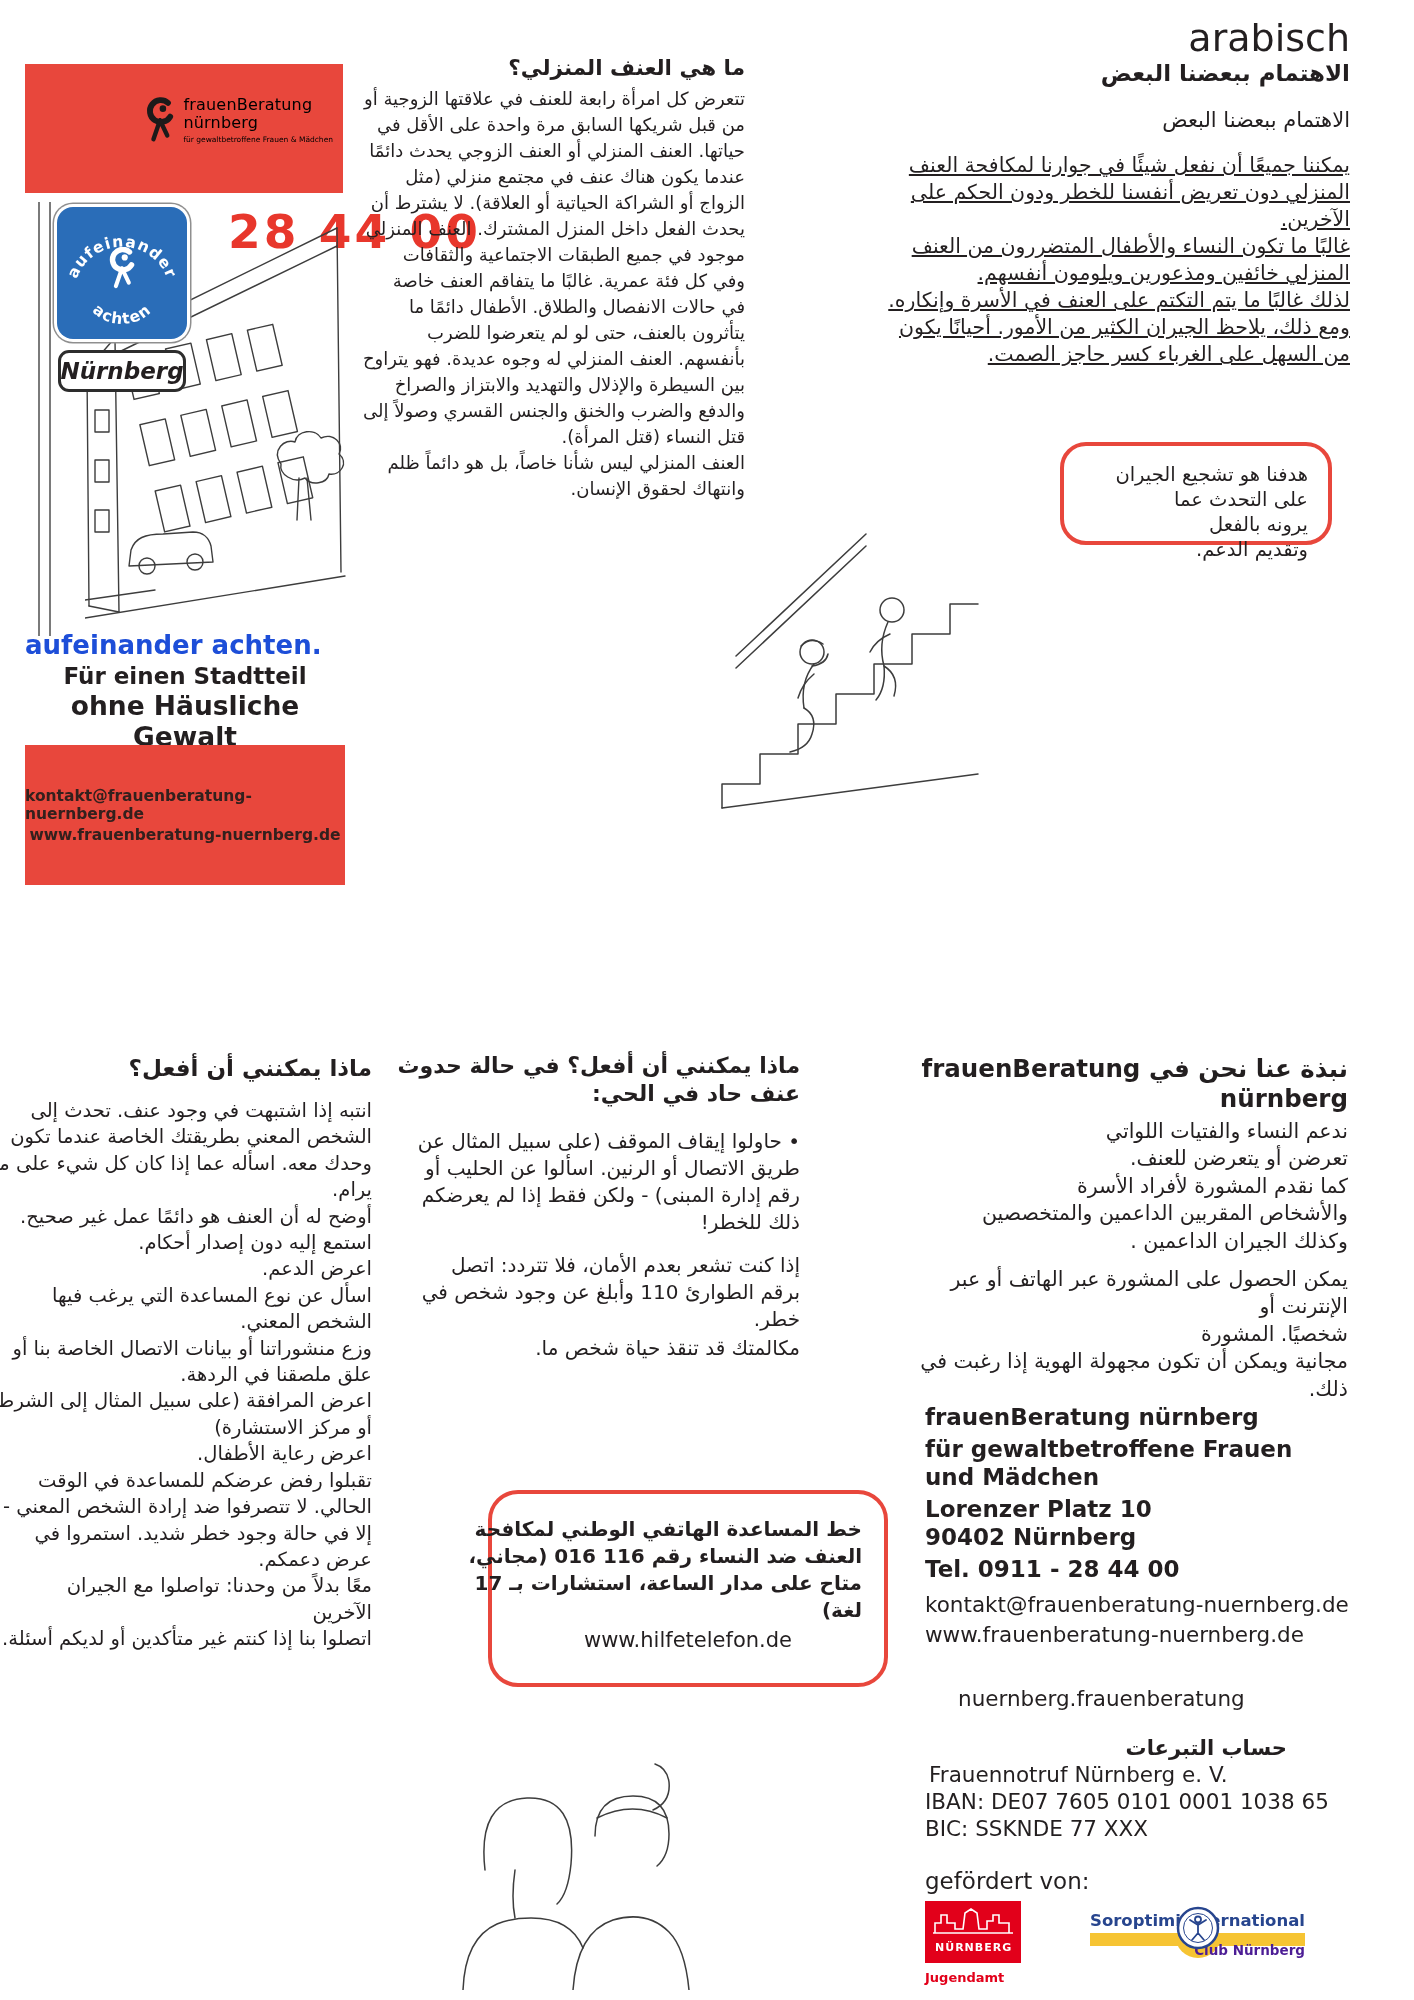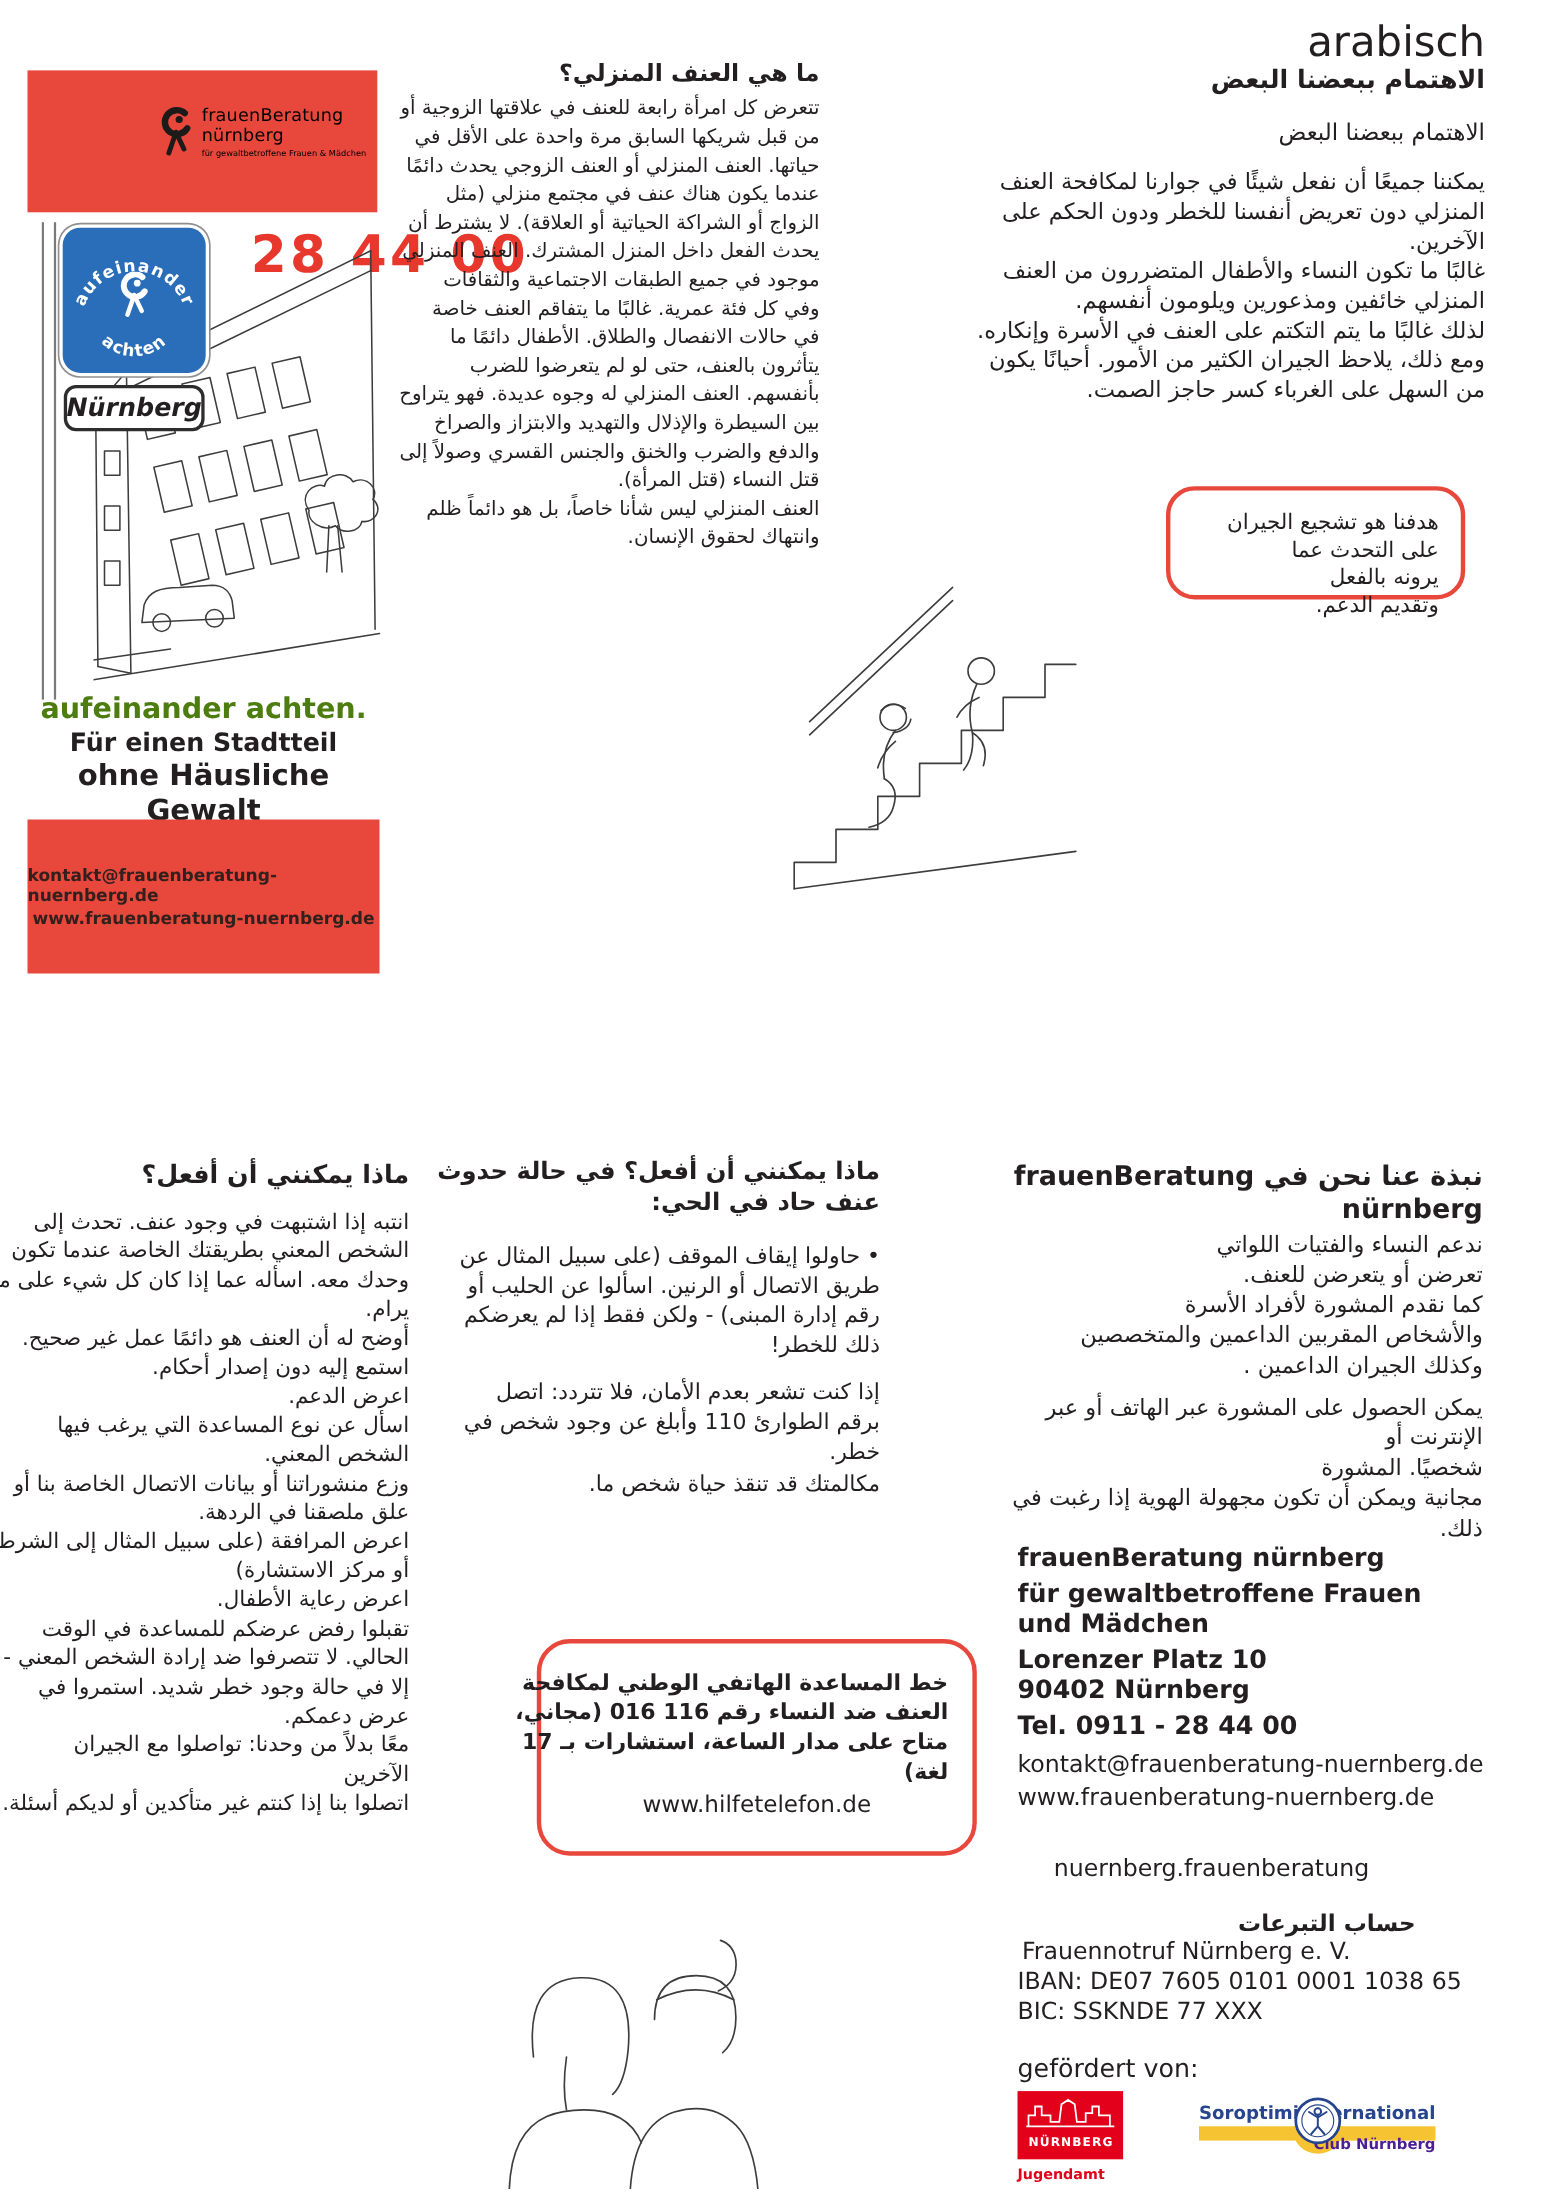--- a/index.html
+++ b/index.html
@@ -13,31 +13,31 @@
   .logo-row{position:absolute;right:10px;top:32px;display:flex;gap:7px;color:#000000;}
   .logo-glyph{color:#1d1a1a;}
   .logo-name{font-size:16px;line-height:18px;letter-spacing:.2px;}
   .logo-tagline{font-size:7.5px;margin-top:3px;white-space:nowrap;}
   .phone-big{left:228px;top:204px;font-size:47px;font-weight:800;letter-spacing:3px;color:#e8372c;white-space:nowrap;}
   .pole{left:38px;top:202px;width:9px;height:434px;background:#fff;border-left:2.5px solid #7a7a7a;border-right:2.5px solid #7a7a7a;}
   .sign-blue{left:57px;top:207px;width:130px;height:132px;background:#2a6db8;border-radius:16px;
              box-shadow:0 0 0 3px #fff,0 0 0 4.5px #8f8f8f;}
   .sign-city{left:58px;top:350px;width:128px;height:42px;background:#fff;border:3px solid #2d2d2d;border-radius:11px;
              display:flex;align-items:center;justify-content:center;font-weight:bold;font-style:italic;font-size:23px;box-sizing:border-box;}
-  .slogan1{left:25px;top:630px;width:320px;text-align:center;font-size:26px;font-weight:bold;color:#4d7c0f;}
+  .slogan1{left:25px;top:630px;width:320px;font-size:26px;font-weight:bold;color:#1d4ed8;}
   .slogan2{left:25px;top:663px;width:320px;text-align:center;font-size:23px;font-weight:bold;}
   .slogan3{left:25px;top:690px;width:320px;text-align:center;font-size:26.5px;font-weight:bold;}
   .contact-red{left:25px;top:745px;width:320px;height:140px;background:#e8473c;display:flex;flex-direction:column;
                align-items:center;justify-content:center;gap:3px;font-size:15.5px;font-weight:bold;color:#33201d;}
   
   .lang-label{right:64px;top:16px;font-size:38px;}
   .intro-h-bold{right:64px;top:60px;font-size:23px;font-weight:bold;}
   .intro-h-reg{right:64px;top:108px;font-size:21px;}
   .intro-lines{right:64px;top:152px;font-size:20.5px;}
-  .intro-lines .ln{line-height:27px;}
+  .intro-lines .ln{line-height:27px;text-decoration:underline;}
   .whatis-h{right:669px;top:55px;font-size:21.5px;font-weight:bold;}
   .whatis-lines{right:669px;top:86px;font-size:18px;}
   .whatis-lines .ln{line-height:26px;}
   
   .goal-box{left:1060px;top:442px;width:272px;height:103px;border:4px solid #e8473c;border-radius:26px;box-sizing:border-box;
             padding:16px 20px 0 0;font-size:19.5px;}
   .goal-box .ln{line-height:25px;}
   .hotline-box{left:488px;top:1490px;width:400px;height:197px;border:4.5px solid #e8473c;border-radius:30px;box-sizing:border-box;
                padding:22px 22px 0 0;font-size:20px;font-weight:bold;}
   .hotline-box .ln{line-height:27px;}

